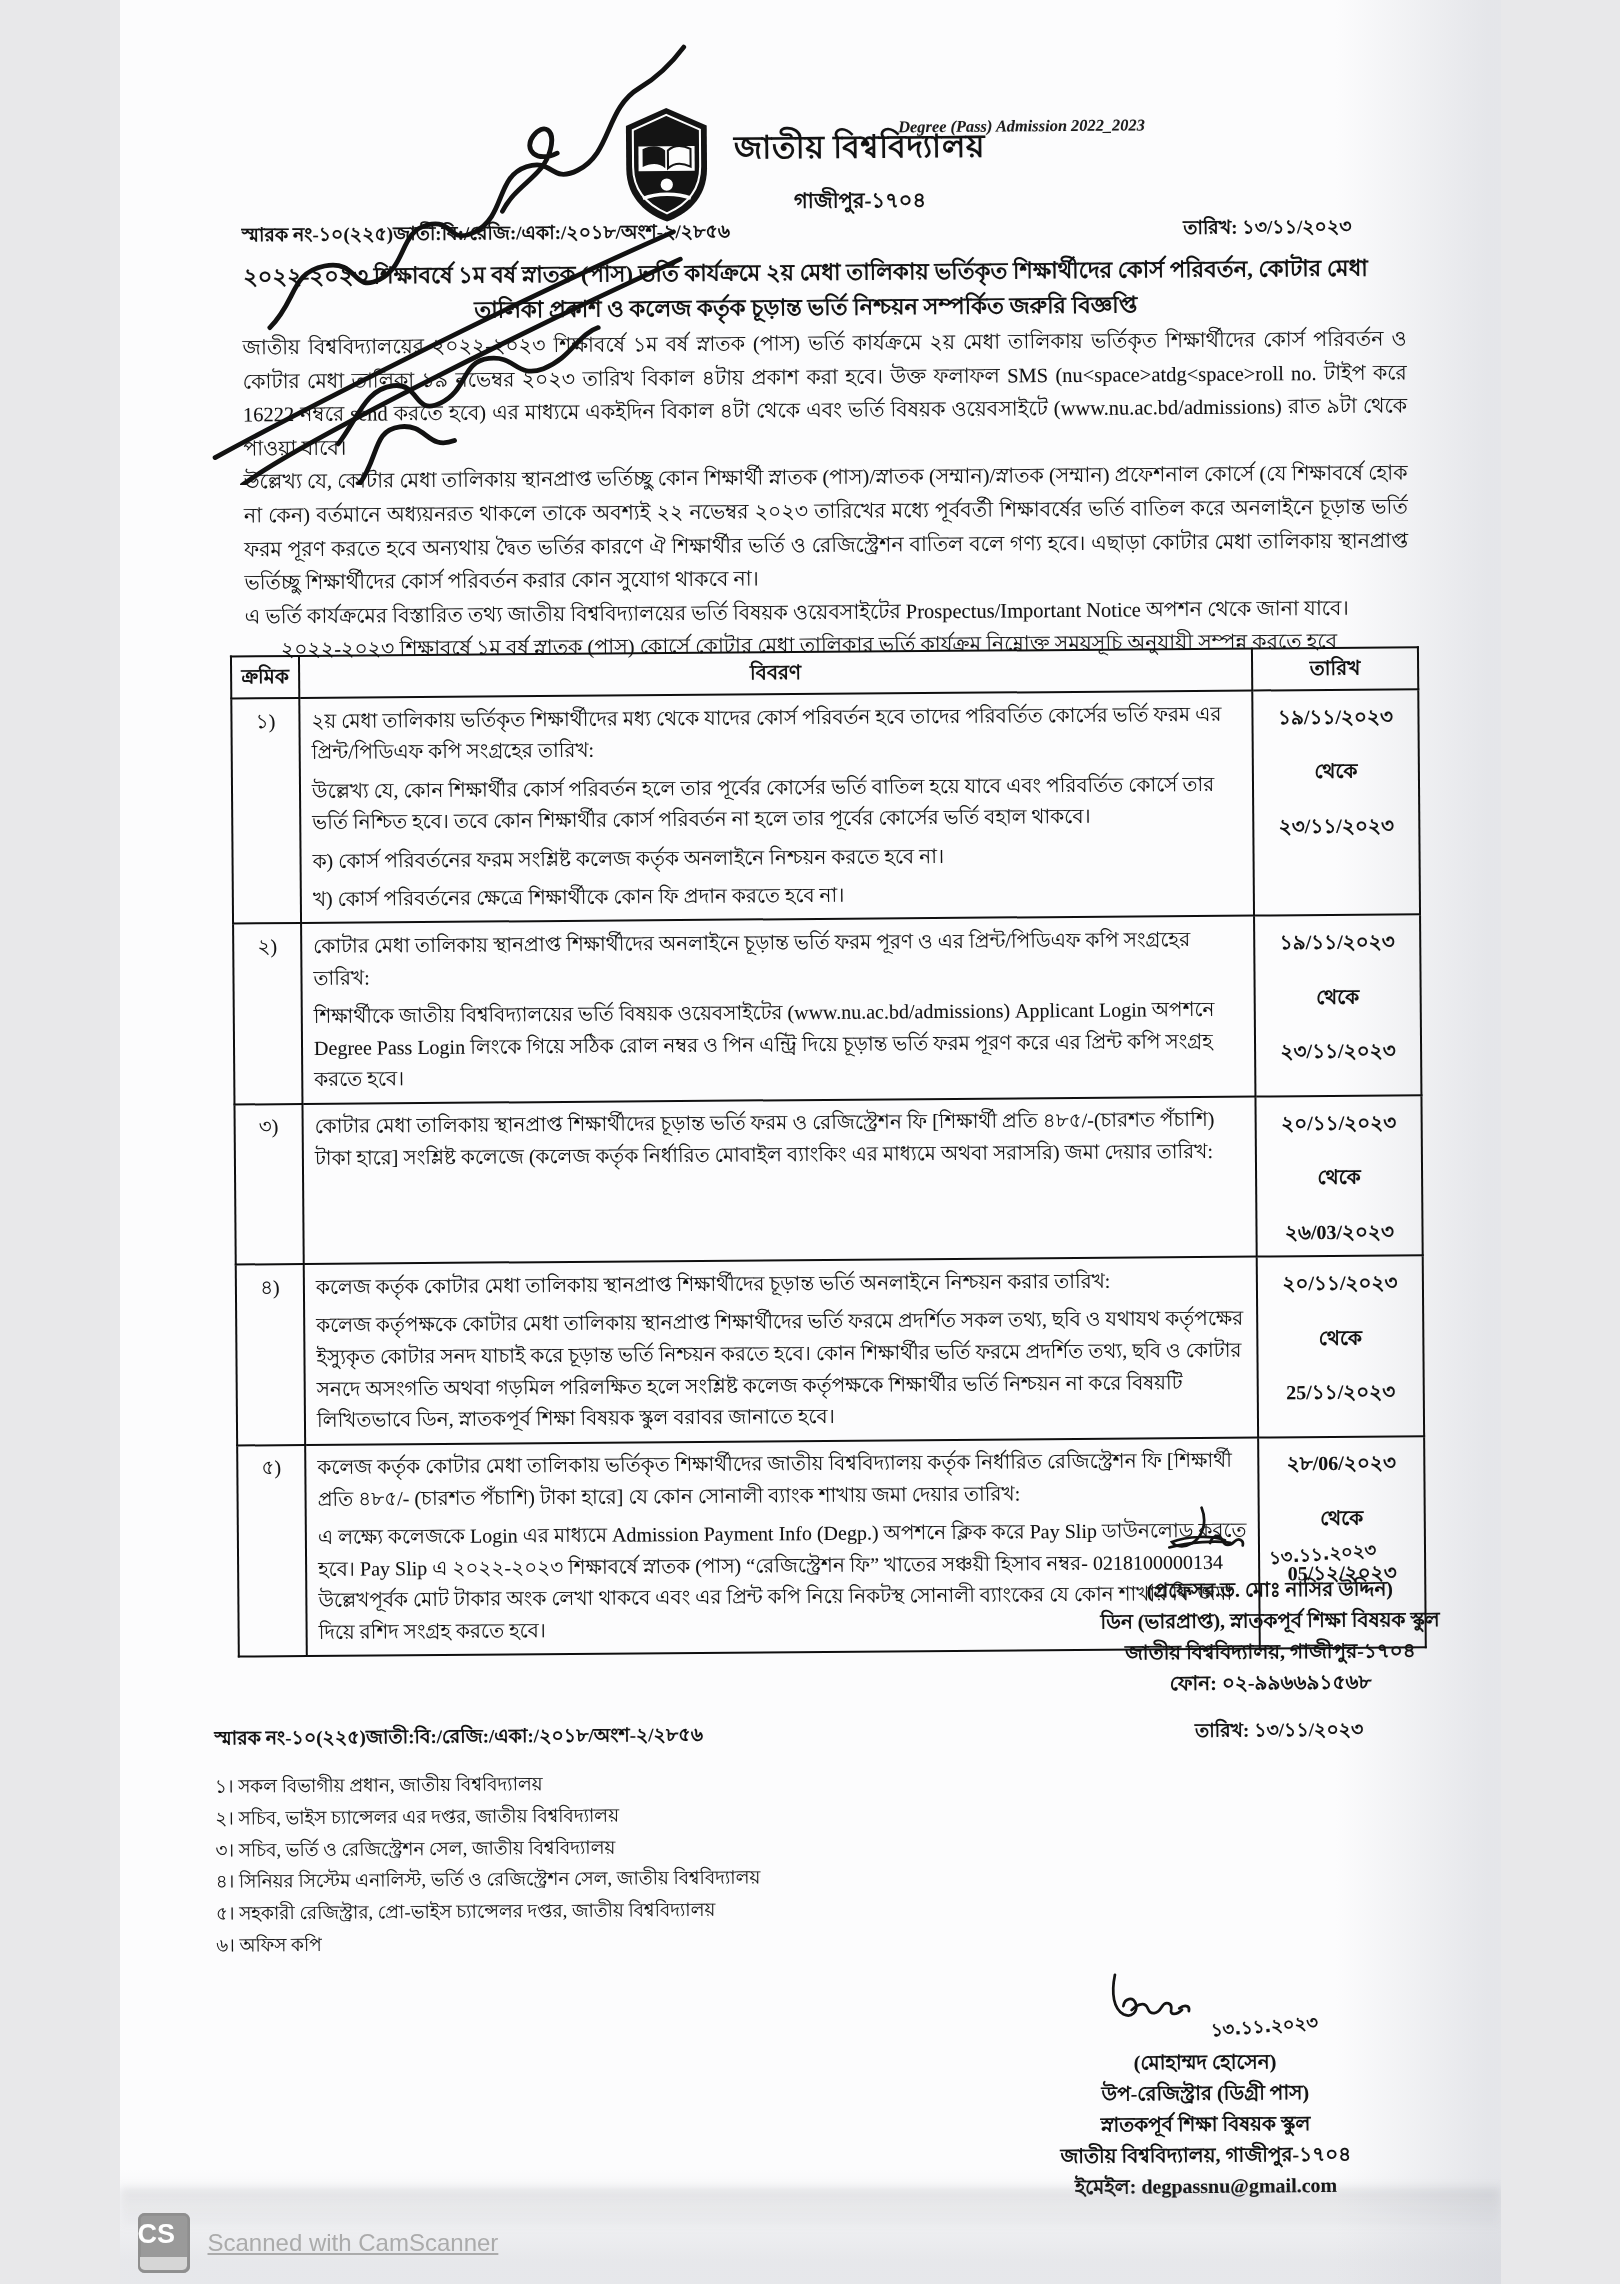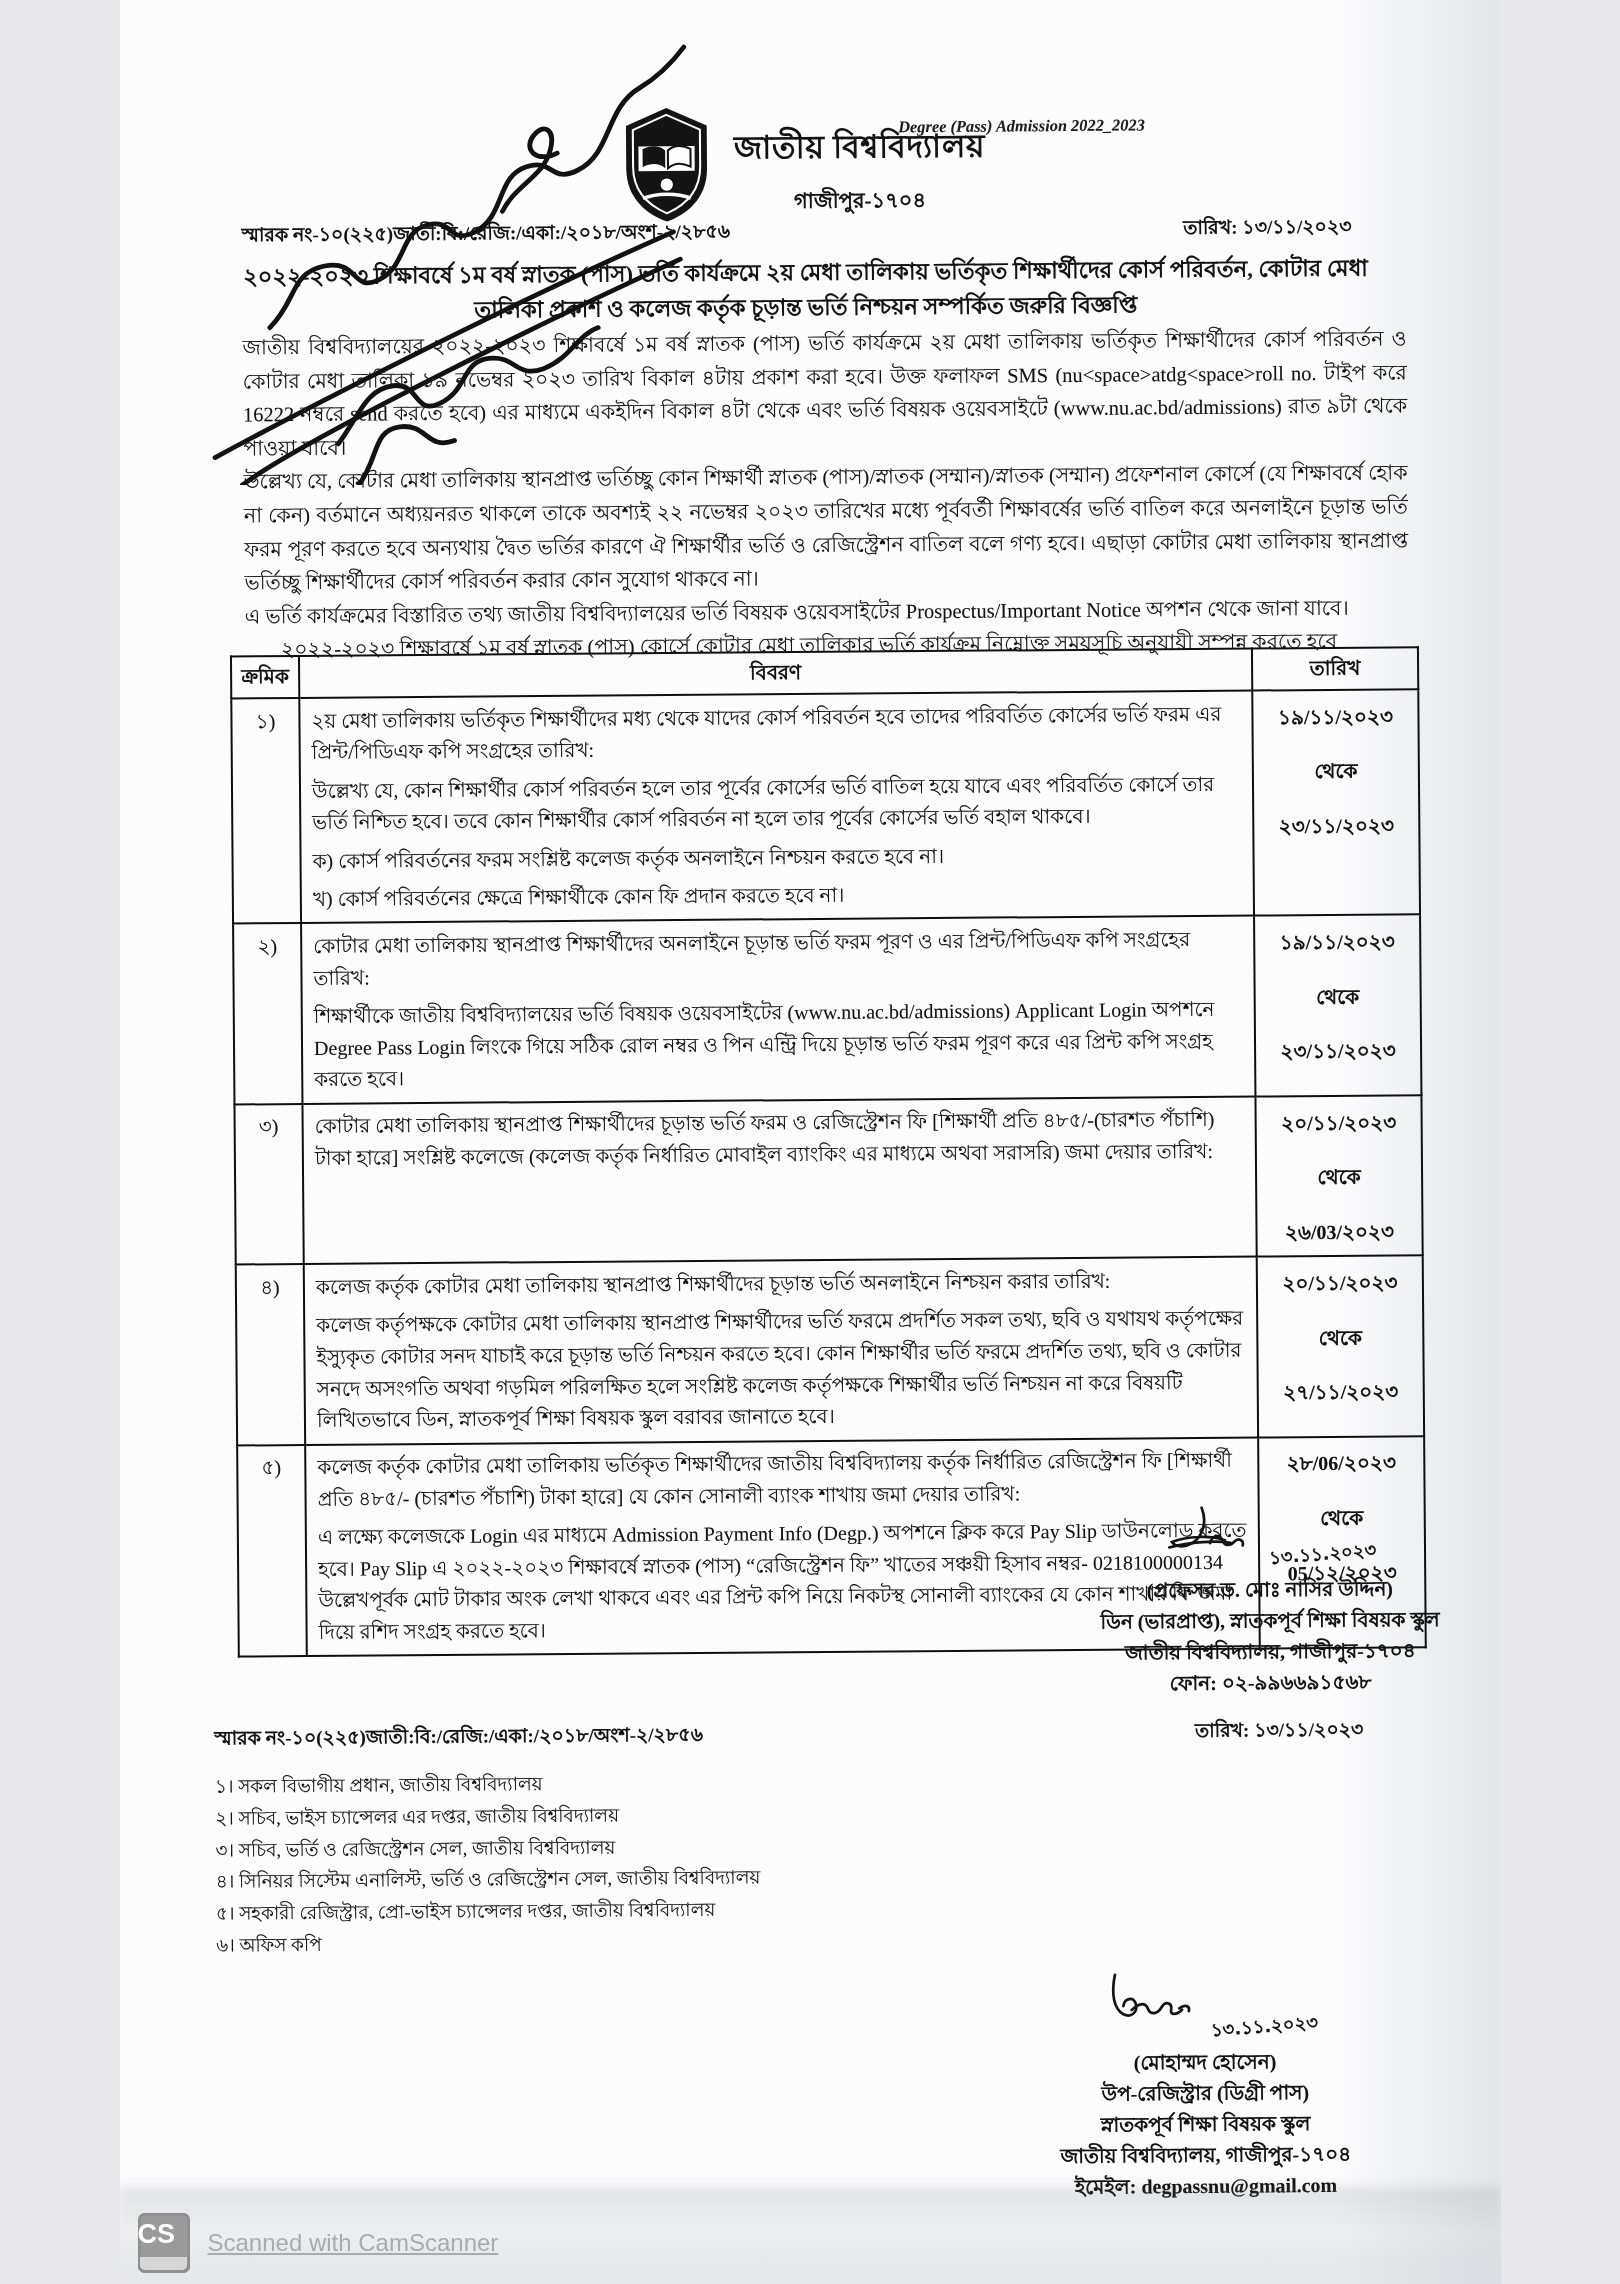--- a/index.html
+++ b/index.html
@@ -166,21 +166,21 @@
         <tr>
           <td class="col-serial ink">৪)</td>
           <td class="desc">
             <p class="ink">কলেজ কর্তৃক কোটার মেধা তালিকায় স্থানপ্রাপ্ত শিক্ষার্থীদের চূড়ান্ত ভর্তি অনলাইনে নিশ্চয়ন করার তারিখ:</p>
             <p class="ink">কলেজ কর্তৃপক্ষকে কোটার মেধা তালিকায় স্থানপ্রাপ্ত শিক্ষার্থীদের ভর্তি ফরমে প্রদর্শিত সকল তথ্য, ছবি ও যথাযথ কর্তৃপক্ষের ইস্যুকৃত কোটার সনদ যাচাই করে চূড়ান্ত ভর্তি নিশ্চয়ন করতে হবে। কোন শিক্ষার্থীর ভর্তি ফরমে প্রদর্শিত তথ্য, ছবি ও কোটার সনদে অসংগতি অথবা গড়মিল পরিলক্ষিত হলে সংশ্লিষ্ট কলেজ কর্তৃপক্ষকে শিক্ষার্থীর ভর্তি নিশ্চয়ন না করে বিষয়টি লিখিতভাবে ডিন, স্নাতকপূর্ব শিক্ষা বিষয়ক স্কুল বরাবর জানাতে হবে।</p>
           </td>
           <td class="col-date">
               <div class="datecell">
             <span class="ink">২০/১১/২০২৩</span>
             <span class="ink">থেকে</span>
-            <span class="ink">২৭/১১/২০২৩</span>
+            <span class="ink">25/১১/২০২৩</span>
           </div>
             </td>
         </tr>
         <tr>
           <td class="col-serial ink">৫)</td>
           <td class="desc">
             <p class="ink">কলেজ কর্তৃক কোটার মেধা তালিকায় ভর্তিকৃত শিক্ষার্থীদের জাতীয় বিশ্ববিদ্যালয় কর্তৃক নির্ধারিত রেজিস্ট্রেশন ফি [শিক্ষার্থী প্রতি ৪৮৫/- (চারশত পঁচাশি) টাকা হারে] যে কোন সোনালী ব্যাংক শাখায় জমা দেয়ার তারিখ:</p>
             <p class="ink">এ লক্ষ্যে কলেজকে Login এর মাধ্যমে Admission Payment Info (Degp.) অপশনে ক্লিক করে Pay Slip ডাউনলোড করতে হবে। Pay Slip এ ২০২২-২০২৩ শিক্ষাবর্ষে স্নাতক (পাস) “রেজিস্ট্রেশন ফি” খাতের সঞ্চয়ী হিসাব নম্বর- 0218100000134 উল্লেখপূর্বক মোট টাকার অংক লেখা থাকবে এবং এর প্রিন্ট কপি নিয়ে নিকটস্থ সোনালী ব্যাংকের যে কোন শাখায় ফি জমা দিয়ে রশিদ সংগ্রহ করতে হবে।</p>
           </td>
           <td class="col-date">

